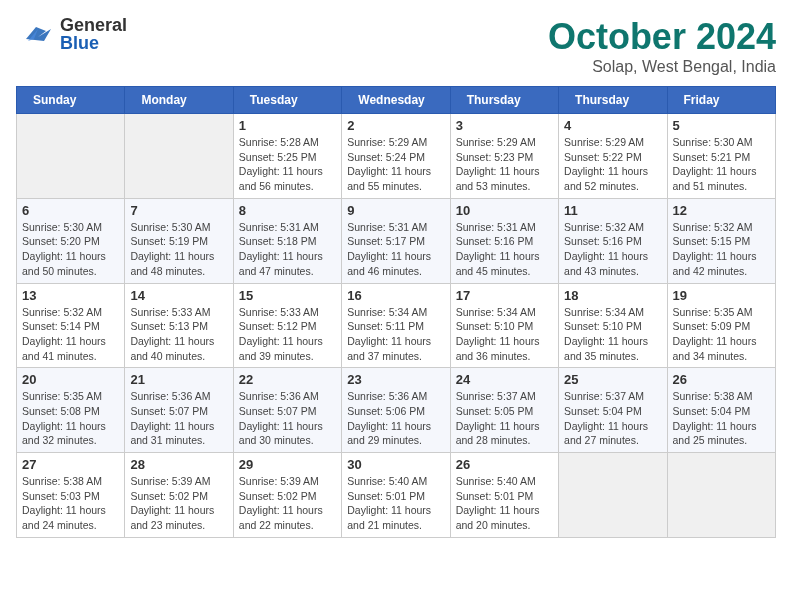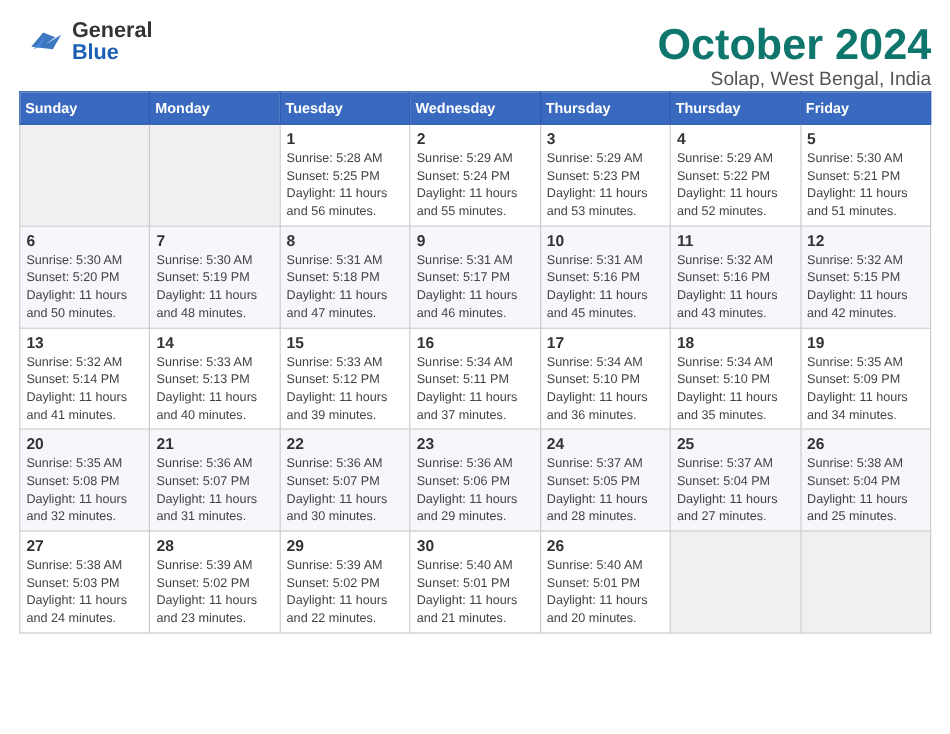--- a/index.html
+++ b/index.html
@@ -7,20 +7,21 @@
       font-family: Arial, sans-serif;
       background: #fff;
       width: 792px;
       min-height: 612px;
       padding: 16px;
     }
     .header {
       display: flex;
       justify-content: space-between;
       align-items: flex-start;
+      margin-bottom: 10px;
     }
     .title-block {
       text-align: right;
     }
     .month-title {
       font-size: 36px;
       font-weight: bold;
       color: #0f766e;
     }
     .location {
@@ -28,21 +29,21 @@
       color: #555;
     }
     .calendar {
       width: 100%;
       border-collapse: collapse;
       font-size: 11px;
     }
     .calendar th {
       background: #3a6abf;
       color: white;
-      padding: 6px 4px;
+      padding: 6px 16px;
       text-align: left;
       font-size: 12px;
       font-weight: bold;
       border: 1px solid #2a5aaf;
     }
     .calendar td {
       border: 1px solid #ccc;
       vertical-align: top;
       padding: 4px 5px;
       width: 108px;

